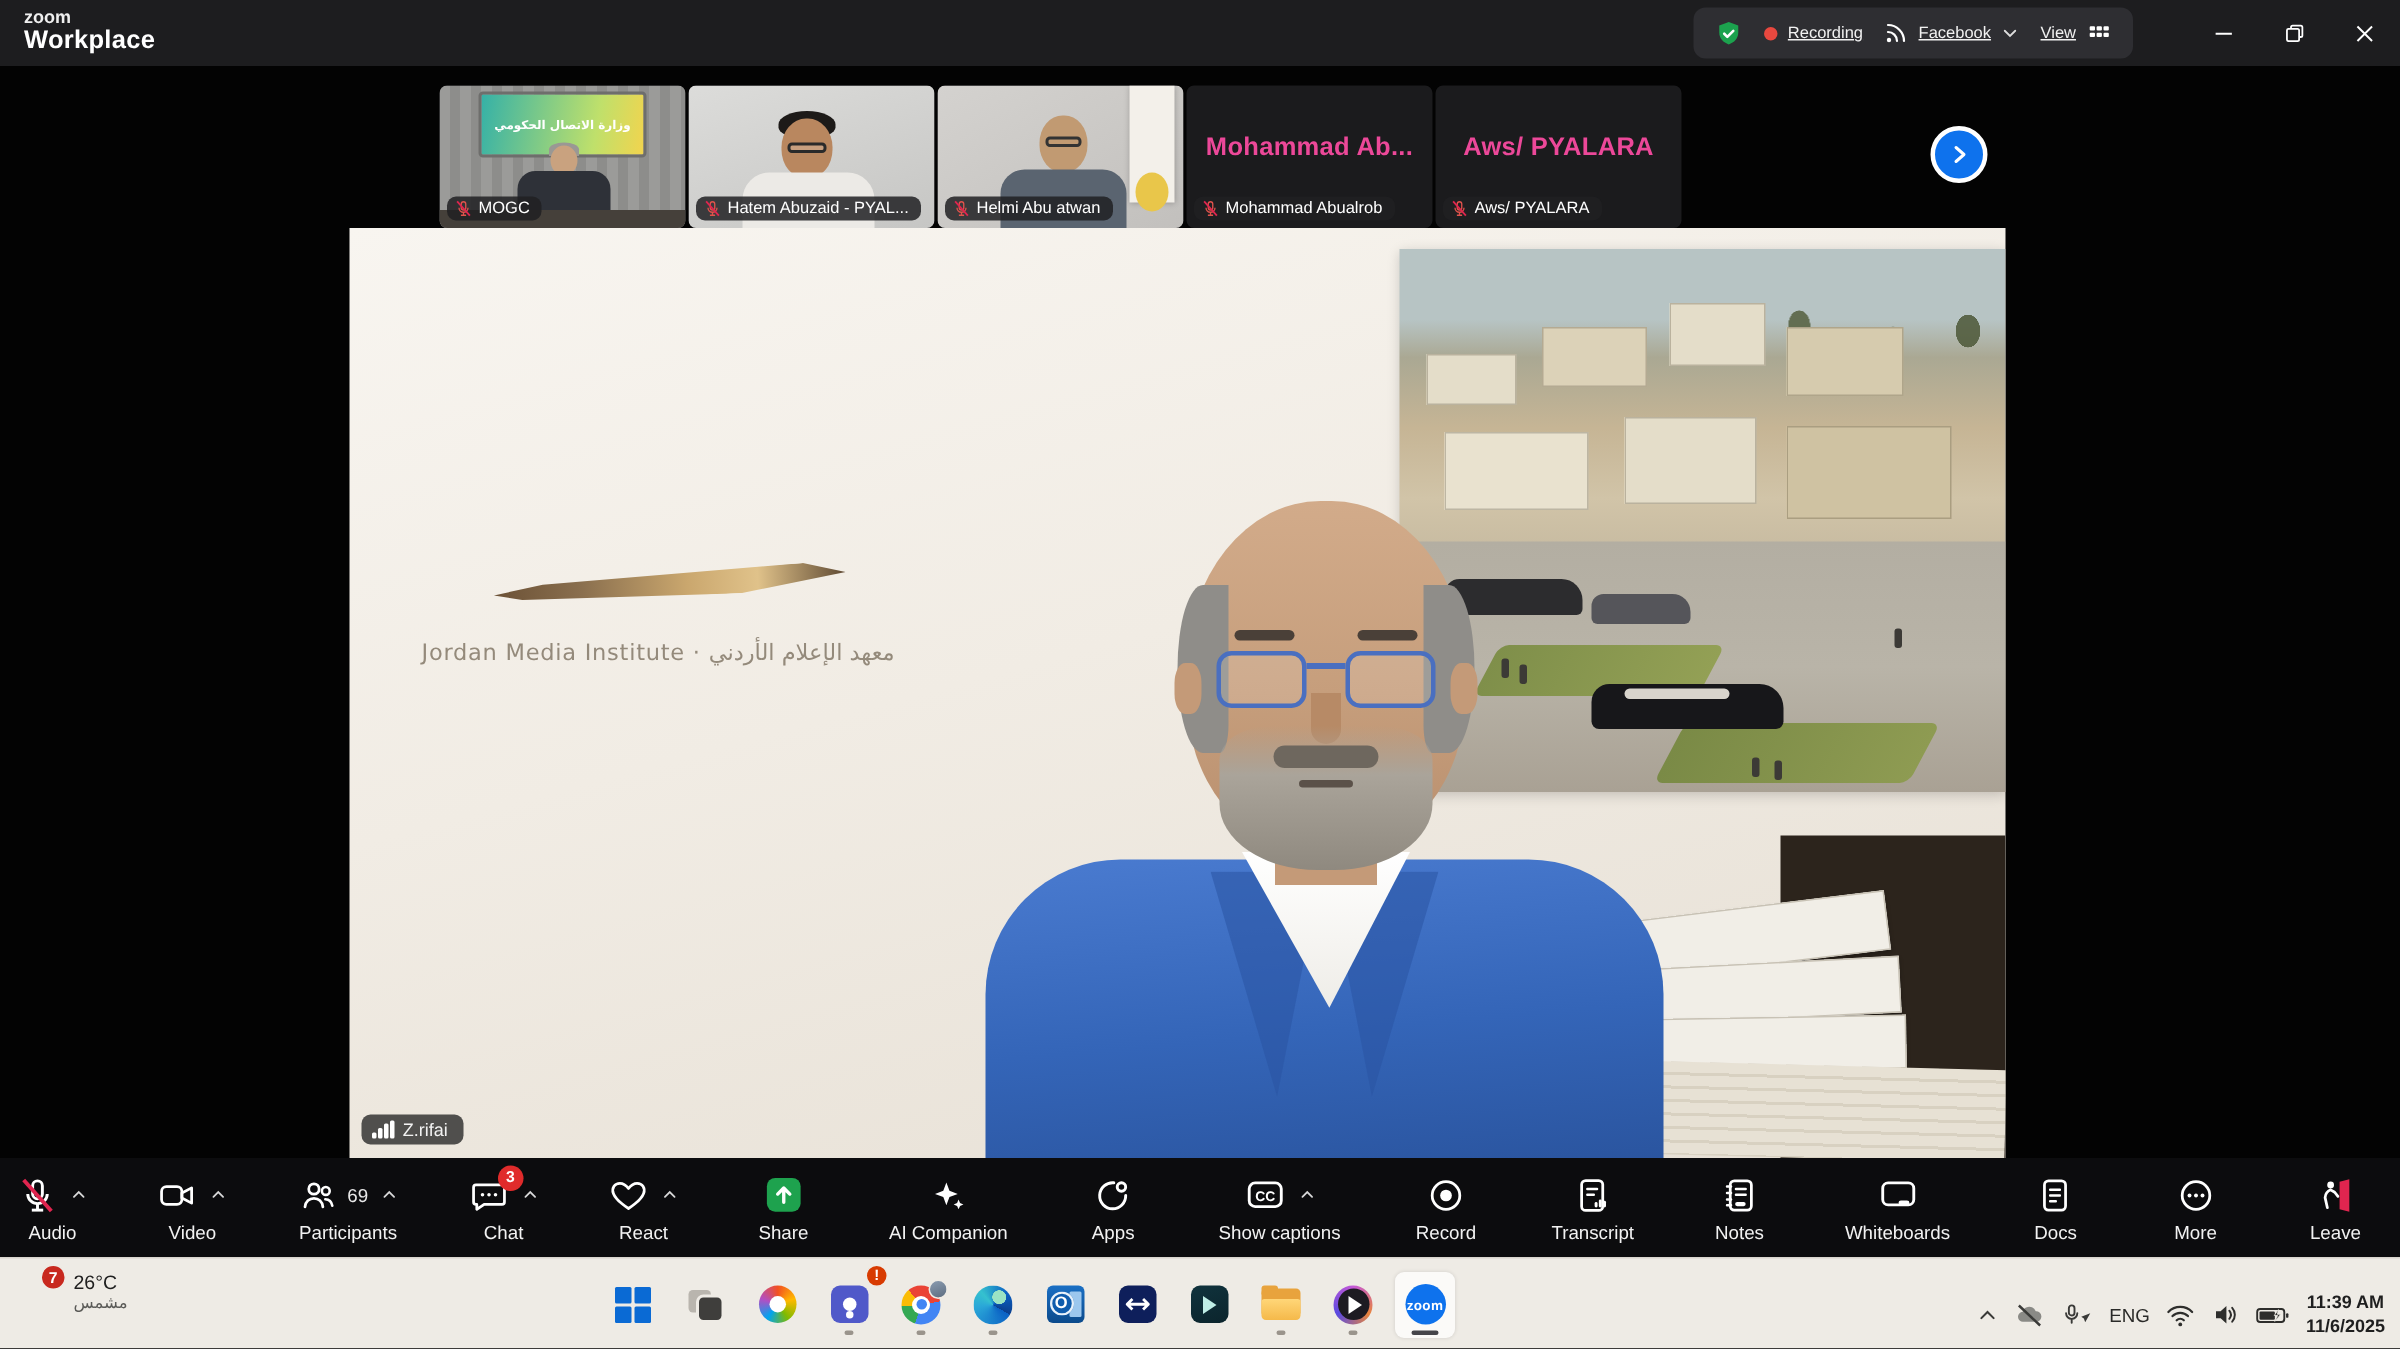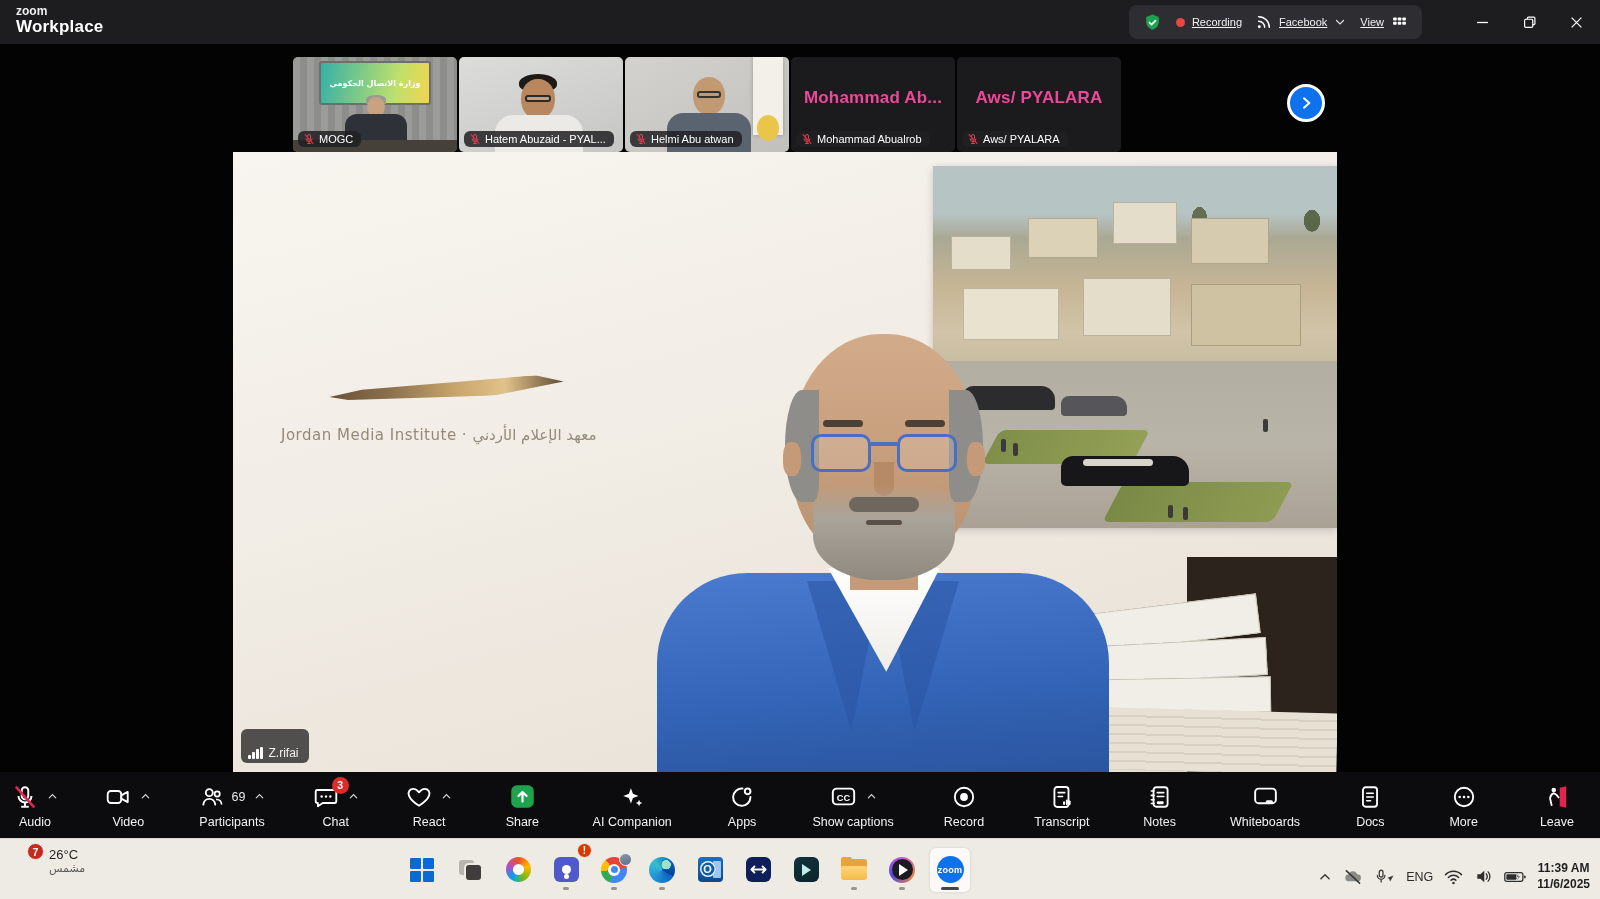--- a/index.html
+++ b/index.html
@@ -134,21 +134,21 @@
     background:rgba(255,255,255,.14); }
   .lens.l { left:2px; } .lens.r { right:2px; }
   .bridge { position:absolute; left:62px; top:12px; width:26px; height:4px; background:#4a6fc0; }
   .nose { position:absolute; left:83px; top:128px; width:20px; height:34px; border-radius:0 0 10px 10px; background:#b78a66; }
   .mustache { position:absolute; left:58px; top:163px; width:70px; height:15px; border-radius:8px; background:#6e675e; }
   .beard { position:absolute; left:22px; top:150px; width:142px; height:96px; border-radius:24% 24% 46% 46%;
     background:linear-gradient(180deg,rgba(176,170,160,.0) 0%, #aaa49a 34%, #8f897f 100%); }
   .mouth { position:absolute; left:75px; top:186px; width:36px; height:5px; border-radius:3px; background:#5b5149; }
 
   .nametag { position:absolute; left:8px; bottom:9px; display:flex; align-items:center; gap:6px;
-    background:rgba(45,45,45,.82); border-radius:6px; padding:17px 10px 3px 7px; }
+    background:rgba(45,45,45,.82); border-radius:6px; padding:3px 10px 3px 7px; }
   .nametag .nm { color:#f2f2f2; font-size:12px; }
   .bars { display:flex; align-items:flex-end; gap:1.5px; height:12px; }
   .bars i { width:2.5px; background:#fff; border-radius:1px; }
 
   
   .toolbar { position:relative; height:66px; background:#0c0c0e; display:flex; align-items:center;
     justify-content:space-between; padding:0 20px 0 12px; }
   .tbi { display:flex; flex-direction:column; align-items:center; gap:3px; color:#fff; cursor:pointer; min-width:46px;}
   .tbi .top { height:30px; display:flex; align-items:center; gap:7px; }
   .tbi .lbl { font-size:12.5px; color:#f2f2f2; white-space:nowrap; }

